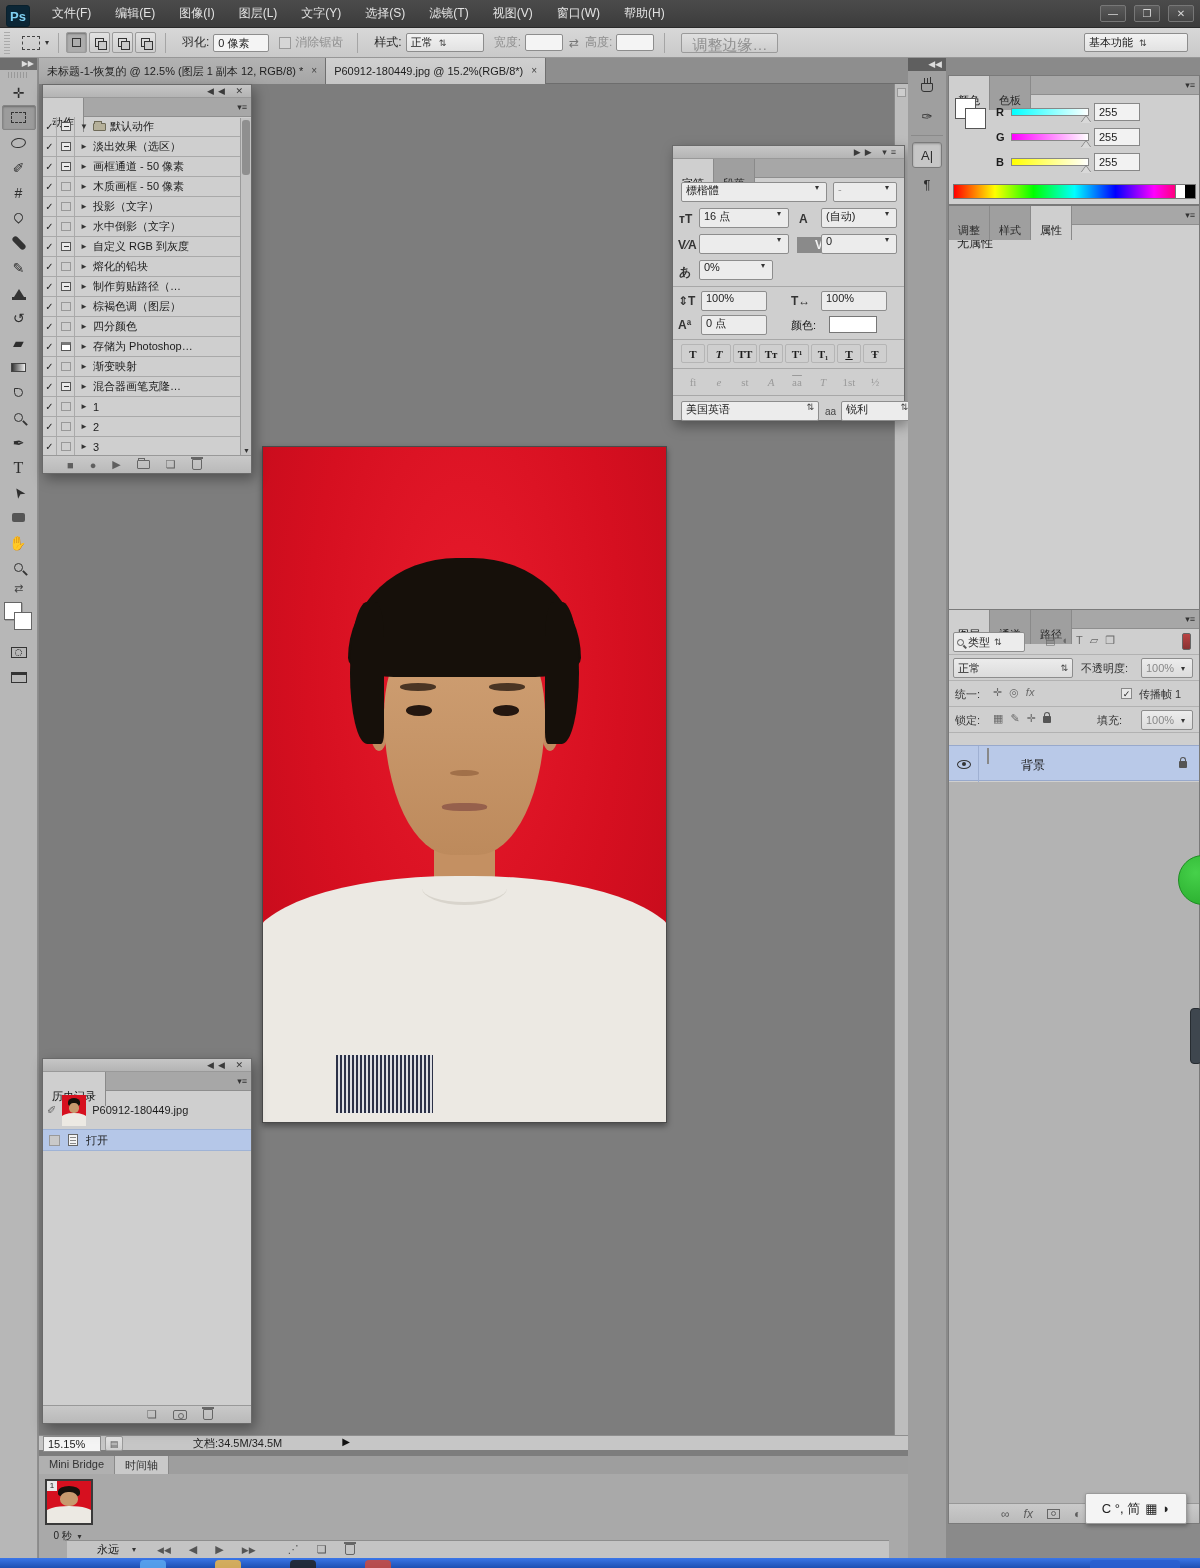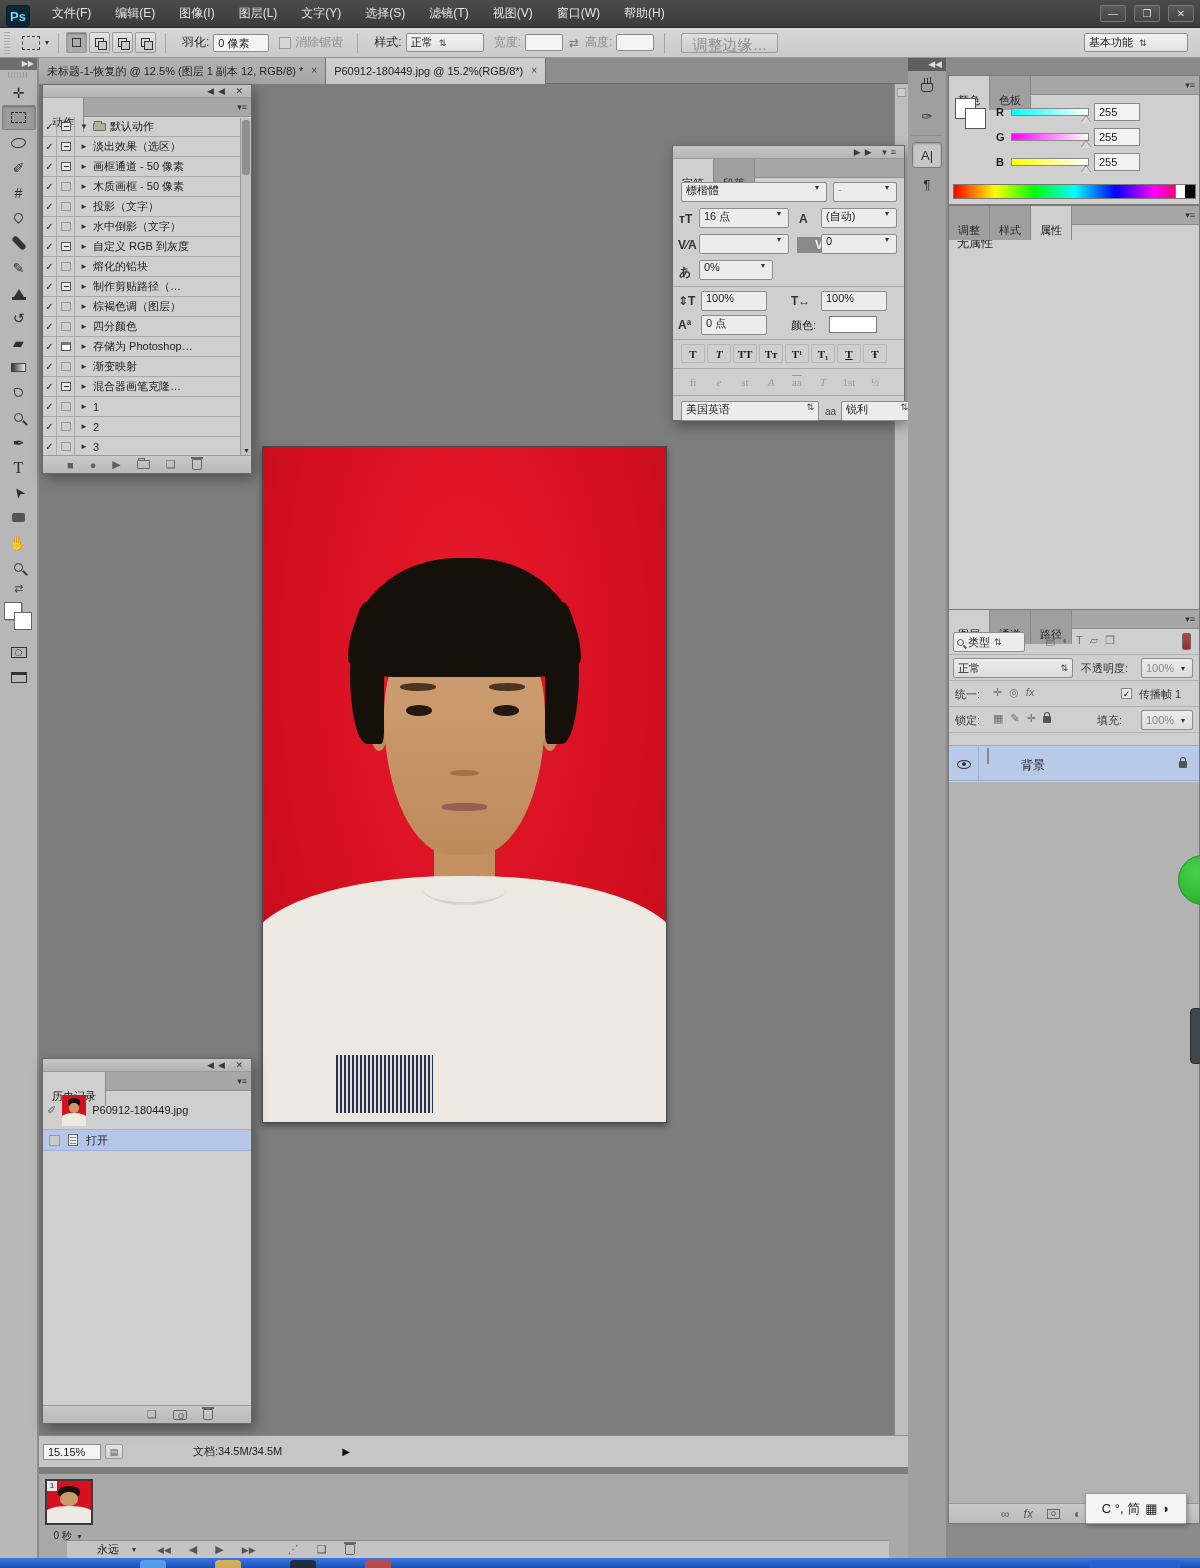--- a/index.html
+++ b/index.html
@@ -73,21 +73,21 @@
 .p-brow{width:9%;height:1.1%;background:#4a3524;border-radius:50%;top:35%}
 .p-eye{width:6.5%;height:1.6%;background:#241710;border-radius:50%;top:38.2%}
 .p-nose{top:47.8%;left:46.5%;width:7%;height:1%;background:rgba(120,70,40,.45);border-radius:50%}
 .p-mouth{top:52.8%;left:44.5%;width:11%;height:1.2%;background:#96604c;border-radius:40%}
 .p-neck{top:53%;left:42.5%;width:15%;height:13%;background:#c49062}
 .p-shirt{top:63.5%;left:-3%;width:106%;height:40%;background:#ece9e3;border-radius:48% 48% 0 0/26% 26% 0 0}
 .p-collar{top:62.8%;left:39.5%;width:21%;height:5%;border-bottom:3px solid #d8d4cc;border-radius:50%}
 .p-stripes{top:90%;left:18%;width:69%;height:8.6%;display:flex}
 .p-stripes i{position:static;height:100%}
 
-#statusbar{position:absolute;left:0;top:1377px;width:869px;height:32px;background:#c6c6c6;border-top:1px solid #8e8e8e;display:flex;align-items:center}
+#statusbar{position:absolute;left:0;top:1377px;width:869px;height:15px;background:#c6c6c6;border-top:1px solid #8e8e8e;display:flex;align-items:flex-start}
 #zoomfield{width:58px;height:16px;background:#f4f4f4;border:1px solid #8d8d8d;font-size:11px;padding:1px 4px;margin-left:4px}
 #liveicon{width:18px;height:15px;border:1px solid #9a9a9a;border-radius:2px;margin-left:4px;background:linear-gradient(#e5e5e5,#cfcfcf);font-size:9px;text-align:center;line-height:14px;color:#555}
 #docinfo{font-size:11px;margin-left:70px;color:#222}
 #statarrow{margin-left:60px;font-size:10px;color:#111}
 #btabs{position:absolute;left:0;top:1398px;width:869px;height:18px;background:#9e9e9e;display:flex}
 .btab{height:18px;padding:2px 10px;font-size:11px;color:#333}
 .btab.inactive{background:#b0b0b0;border-right:1px solid #8a8a8a}
 .btab.active{background:#c9c9c9;border-right:1px solid #8a8a8a}
 #timeline{position:absolute;left:0;top:1416px;width:869px;height:84px;background:#a9a9a9}
 #frame1{position:absolute;left:6px;top:5px;width:48px;height:46px;border:2px solid #3a3a3a;background:#d6101f}
@@ -390,20 +390,24 @@
     <div id="vscroll">
         <b></b>
       </div>
 
     <div id="statusbar">
       <span id="zoomfield">15.15%</span>
       <b id="liveicon">▤</b>
       <span id="docinfo">文档:34.5M/34.5M</span>
       <s id="statarrow">▶</s>
     </div>
+    <div id="btabs">
+      <span class="btab inactive">Mini Bridge</span>
+      <span class="btab active">时间轴</span>
+    </div>
     <div id="timeline">
       <div id="frame1" class="mini-photo">
         <b id="fnum">1</b>
         <i class="mp-hair"></i>
           <i class="mp-face"></i>
           <i class="mp-shirt"></i>
       </div>
       <div id="fdelay"><s>0 秒</s> <s class="dd">▾</s></div>
       <div id="tlctrls">
         <span id="loopsel">

